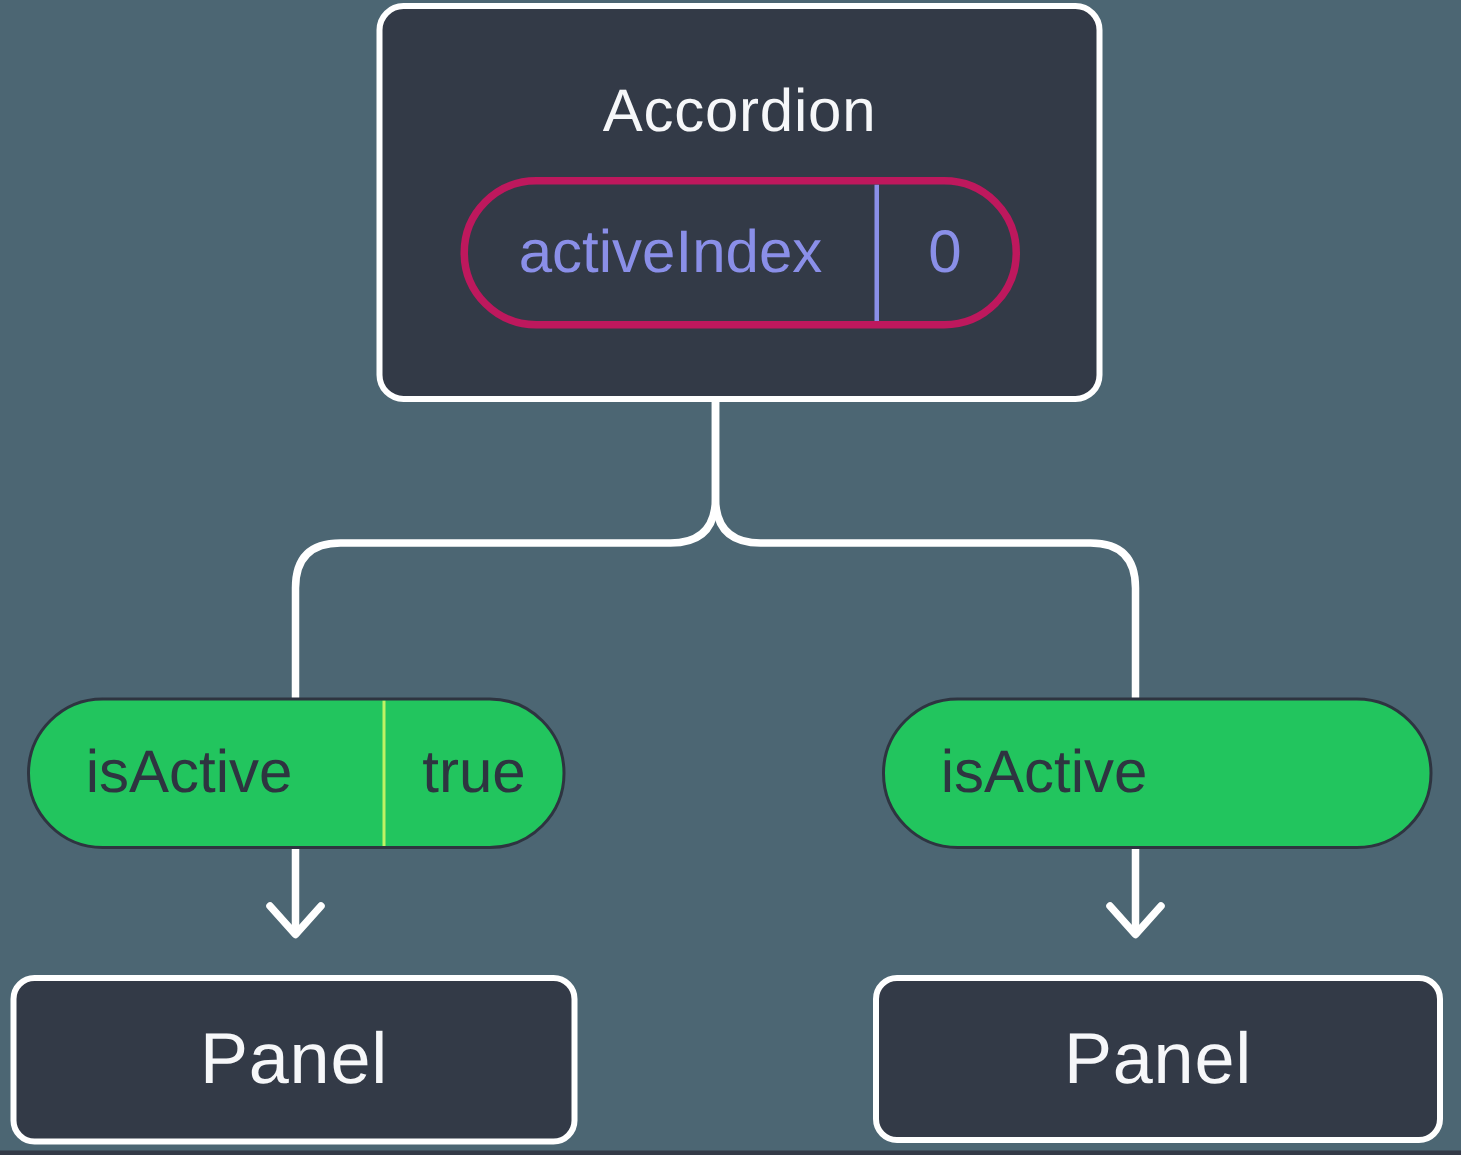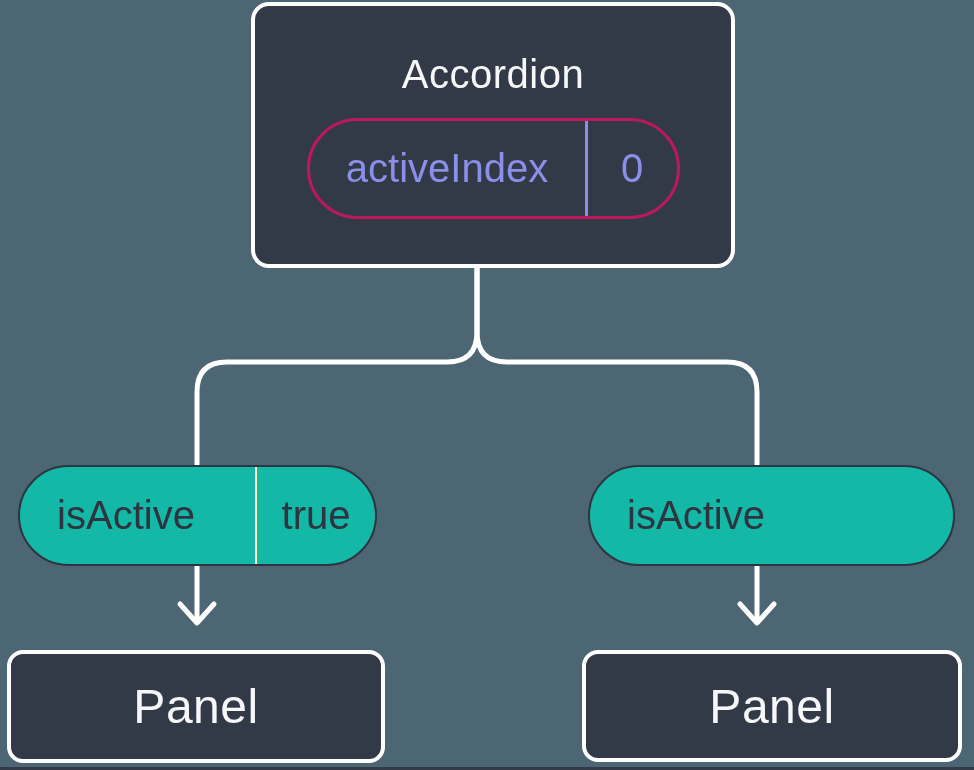--- a/index.html
+++ b/index.html
@@ -15,40 +15,40 @@
     background:#333A47;border:4px solid #FFFFFF;border-radius:18px;
     display:flex;flex-direction:column;align-items:center;
   }
   .root-box{left:251px;top:2px;width:484px;height:266px;padding-top:44px;}
   .root-title{
     color:#F6F7F9;font-size:40px;font-weight:500;line-height:48px;
     letter-spacing:.5px;
   }
   .prop-pill-outline{
     margin-top:20px;box-sizing:border-box;
-    width:373px;height:101px;border:3px solid #be185d;border-radius:60px;
+    width:373px;height:101px;border:5px solid #be185d;border-radius:60px;
     display:flex;align-items:stretch;overflow:hidden;
   }
   .prop-pill-outline .cell{
     display:flex;align-items:center;justify-content:center;
     color:#8A8FE8;font-size:40px;font-weight:500;
   }
   .prop-pill-outline .cell.name{flex:1;}
   .prop-pill-outline .cell.value{width:89px;border-left:3px solid #8A8FE8;}
   .state-pill{
     position:absolute;z-index:1;box-sizing:border-box;top:465px;height:101px;
-    background:#14b8a6;border:2px solid #2E3440;border-radius:52px;
+    background:#22c55e;border:2px solid #2E3440;border-radius:52px;
     display:flex;align-items:stretch;overflow:hidden;gap:23px;
   }
   .state-pill .cell{
     display:flex;align-items:center;justify-content:center;
     color:#2E3440;font-size:40px;font-weight:500;
   }
   .state-pill .cell.name{width:212px;}
-  .state-pill .cell.value{flex:1;border-left:2px solid #fef9c3;}
+  .state-pill .cell.value{flex:1;border-left:2px solid #bef264;}
   .state-pill.left{left:18px;width:359px;}
   .state-pill.right{left:588px;width:367px;}
   .panel-box{justify-content:center;border-radius:16px;}
   .panel-box.left{left:7px;top:650px;width:378px;height:113px;}
   .panel-box.right{left:582px;top:650px;width:380px;height:112px;}
   .panel-label{color:#F6F7F9;font-size:48px;font-weight:500;letter-spacing:.5px;}
   .bottom-strip{
     position:absolute;z-index:2;left:0;top:767px;width:974px;height:3px;
     background:#333A47;
   }

